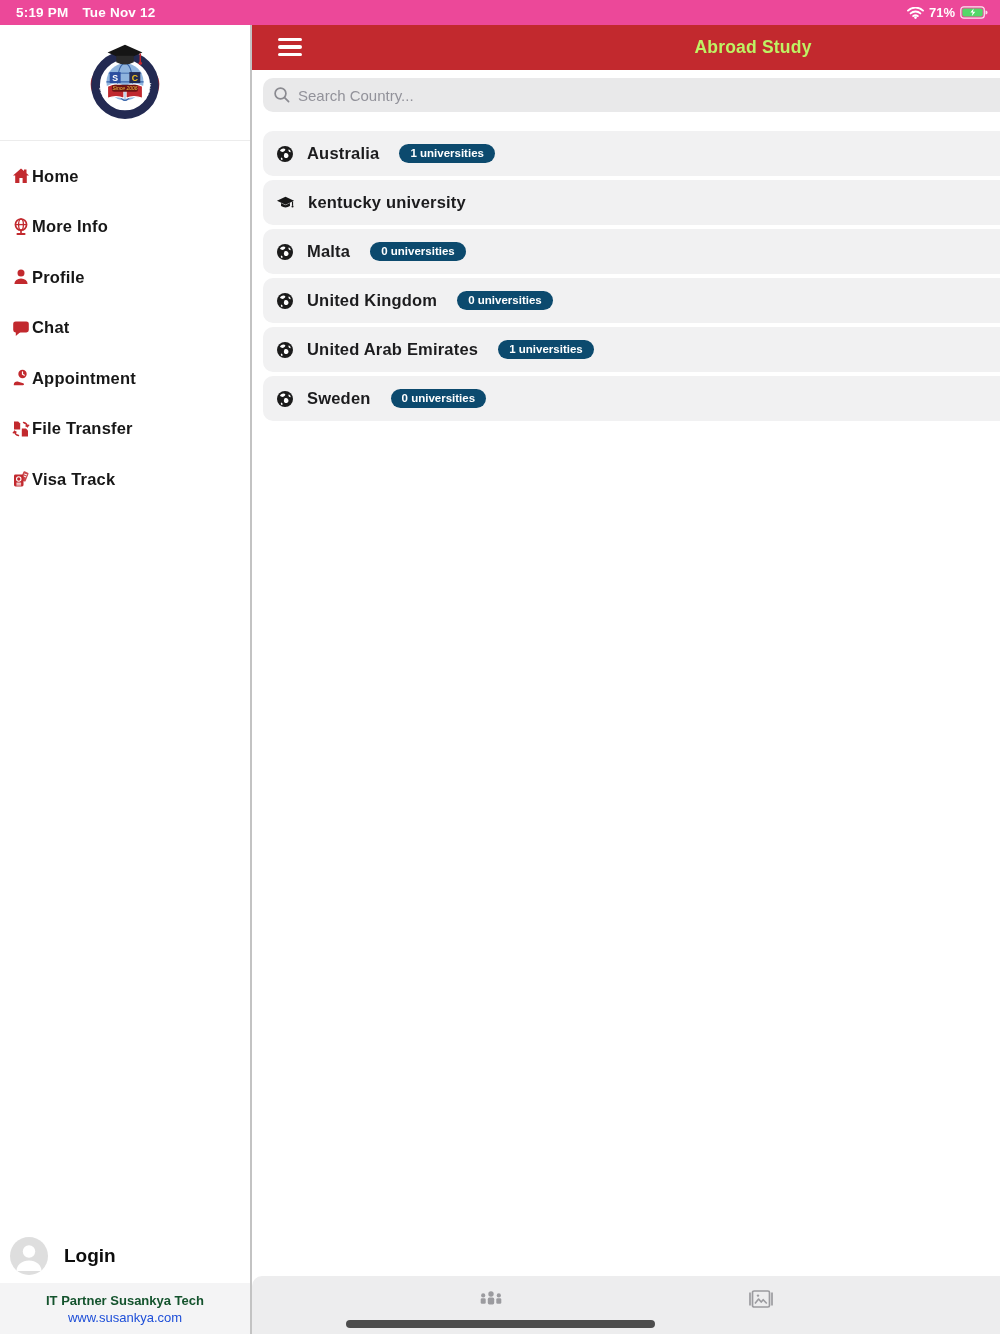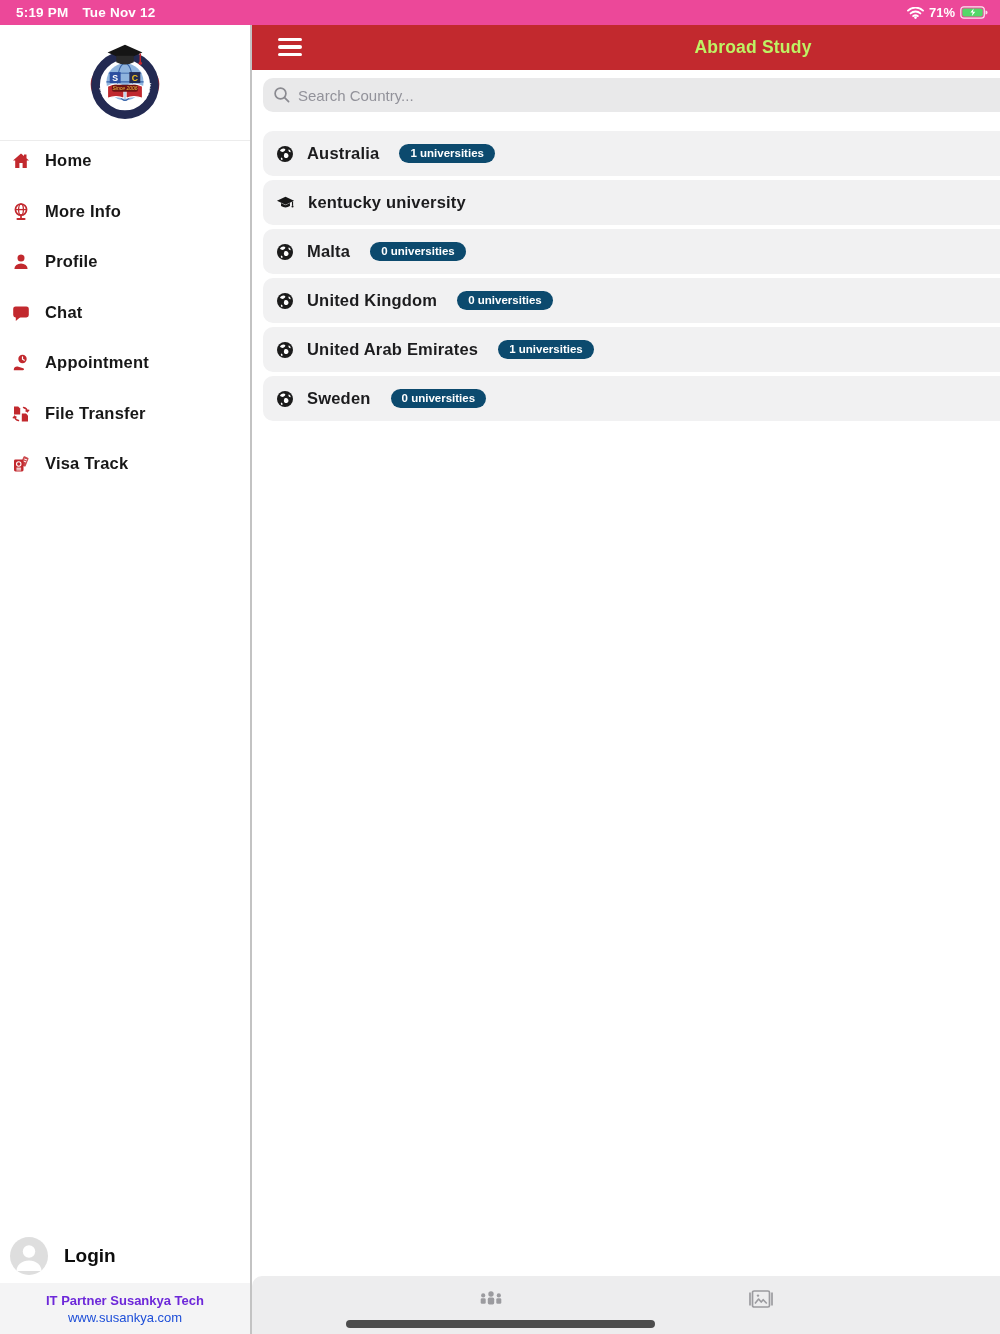--- a/index.html
+++ b/index.html
@@ -15,31 +15,31 @@
 
   
   .app { display:flex; height:1309px; }
 
   
   .sidebar { width:252px; background:#fff; border-right:2px solid #c3c3c3;
     display:flex; flex-direction:column; }
   .side-logo { height:115px; display:flex; align-items:center; justify-content:center; }
   .side-divider { height:1px; background:#ececec; margin:0; }
   .nav { padding-top:10px; }
-  .nav-item { height:50.5px; display:flex; align-items:flex-start; gap:13px; padding-left:10px; cursor:pointer; }
+  .nav-item { height:50.5px; display:flex; align-items:center; padding-left:10px; cursor:pointer; }
   .nav-ico { width:22px; display:flex; justify-content:center; }
   .nav-label { font-size:16.5px; font-weight:700; color:#171717; letter-spacing:.2px; }
   .side-spacer { flex:1; }
   .login-row { height:54px; display:flex; align-items:center; padding-left:10px; gap:16px; cursor:pointer; }
   .avatar { width:38px; height:38px; border-radius:50%; background:#dedede; overflow:hidden; position:relative; flex:0 0 auto; }
   .avatar svg { position:absolute; left:0; top:0; }
   .login-label { font-size:19px; font-weight:700; color:#0d0d0d; }
   .side-footer { height:51px; background:#f4f4f5; display:flex; flex-direction:column;
     align-items:center; justify-content:center; gap:2px; }
-  .footer-partner { font-size:13px; font-weight:700; color:#6d28d9; }
+  .footer-partner { font-size:13px; font-weight:700; color:#14532d; }
   .footer-link { font-size:13px; color:#1d4ed8; cursor:pointer; }
 
   
   .main { flex:1; position:relative; background:#fff; overflow:hidden; }
   .header { height:45px; background:#C2292E; position:relative; display:flex; align-items:center; }
   .hamburger { position:absolute; left:26px; top:11px; width:24px; height:22px; cursor:pointer;
     display:flex; flex-direction:column; justify-content:center; gap:4px; }
   .hamburger span { display:block; height:3.4px; border-radius:2px; background:#fff; }
   .header-title { position:absolute; left:501px; transform:translateX(-50%); color:#bef264;
     font-size:17.5px; font-weight:700; letter-spacing:.2px; white-space:nowrap; }

